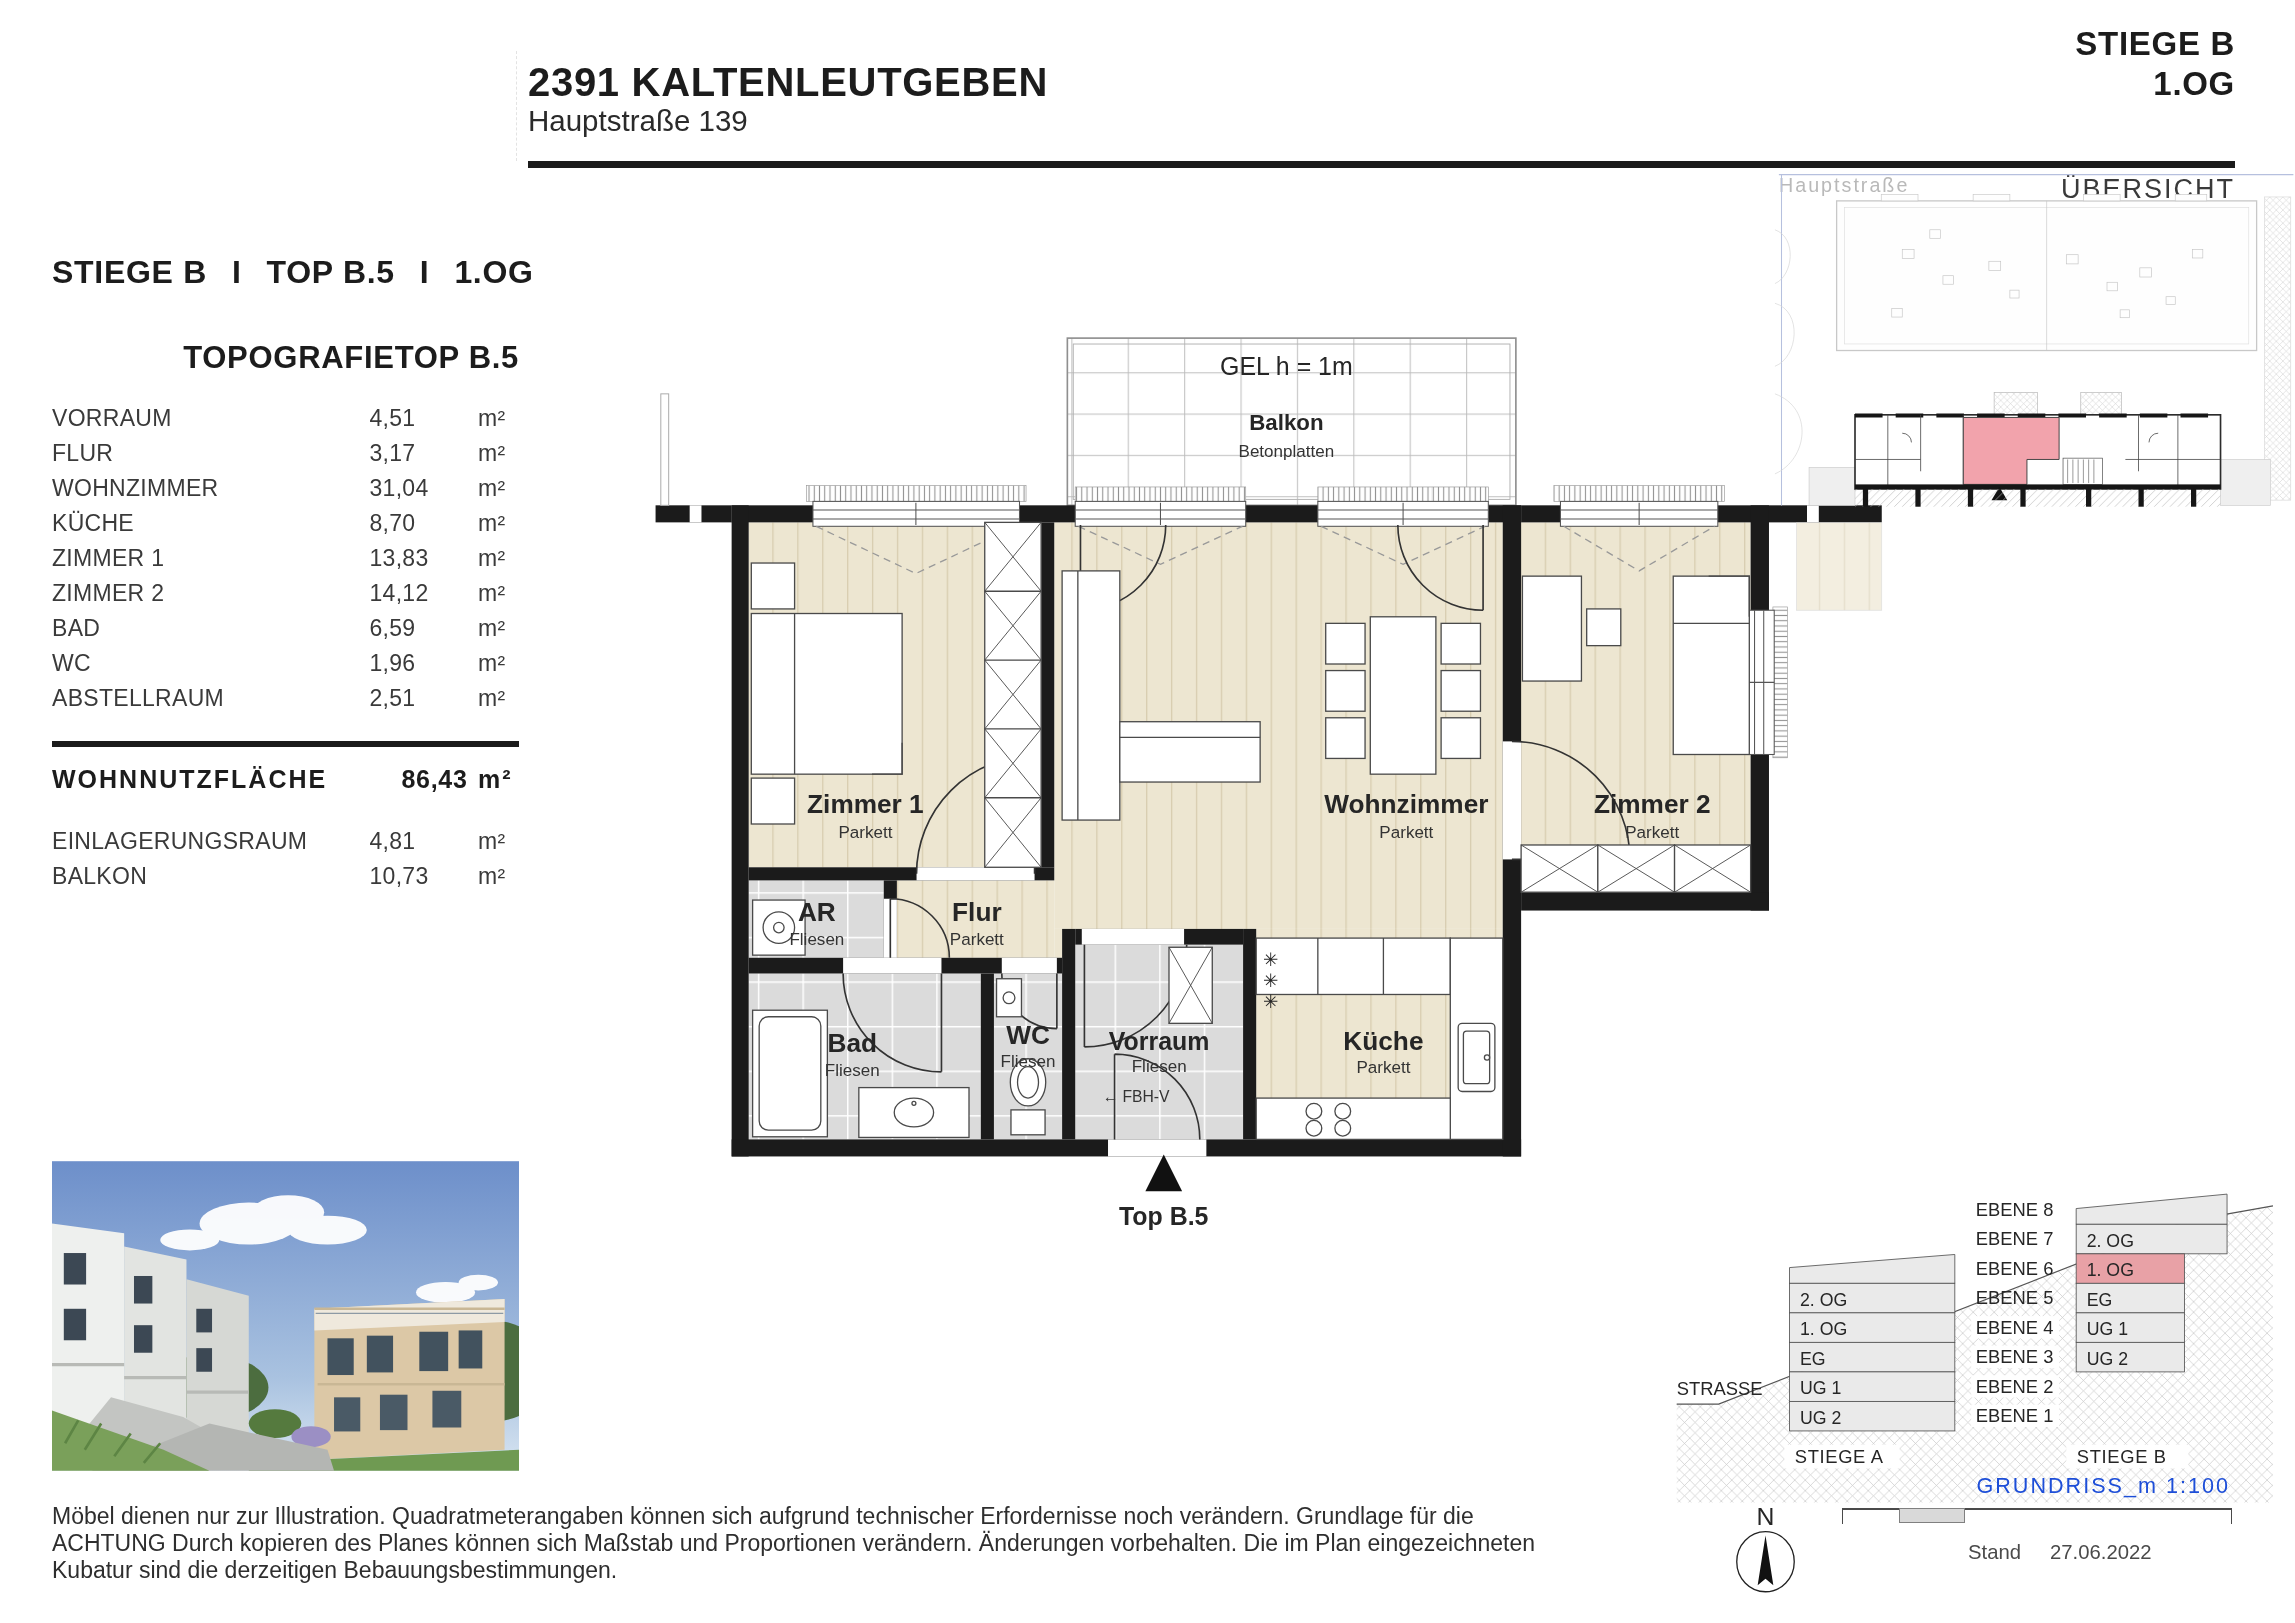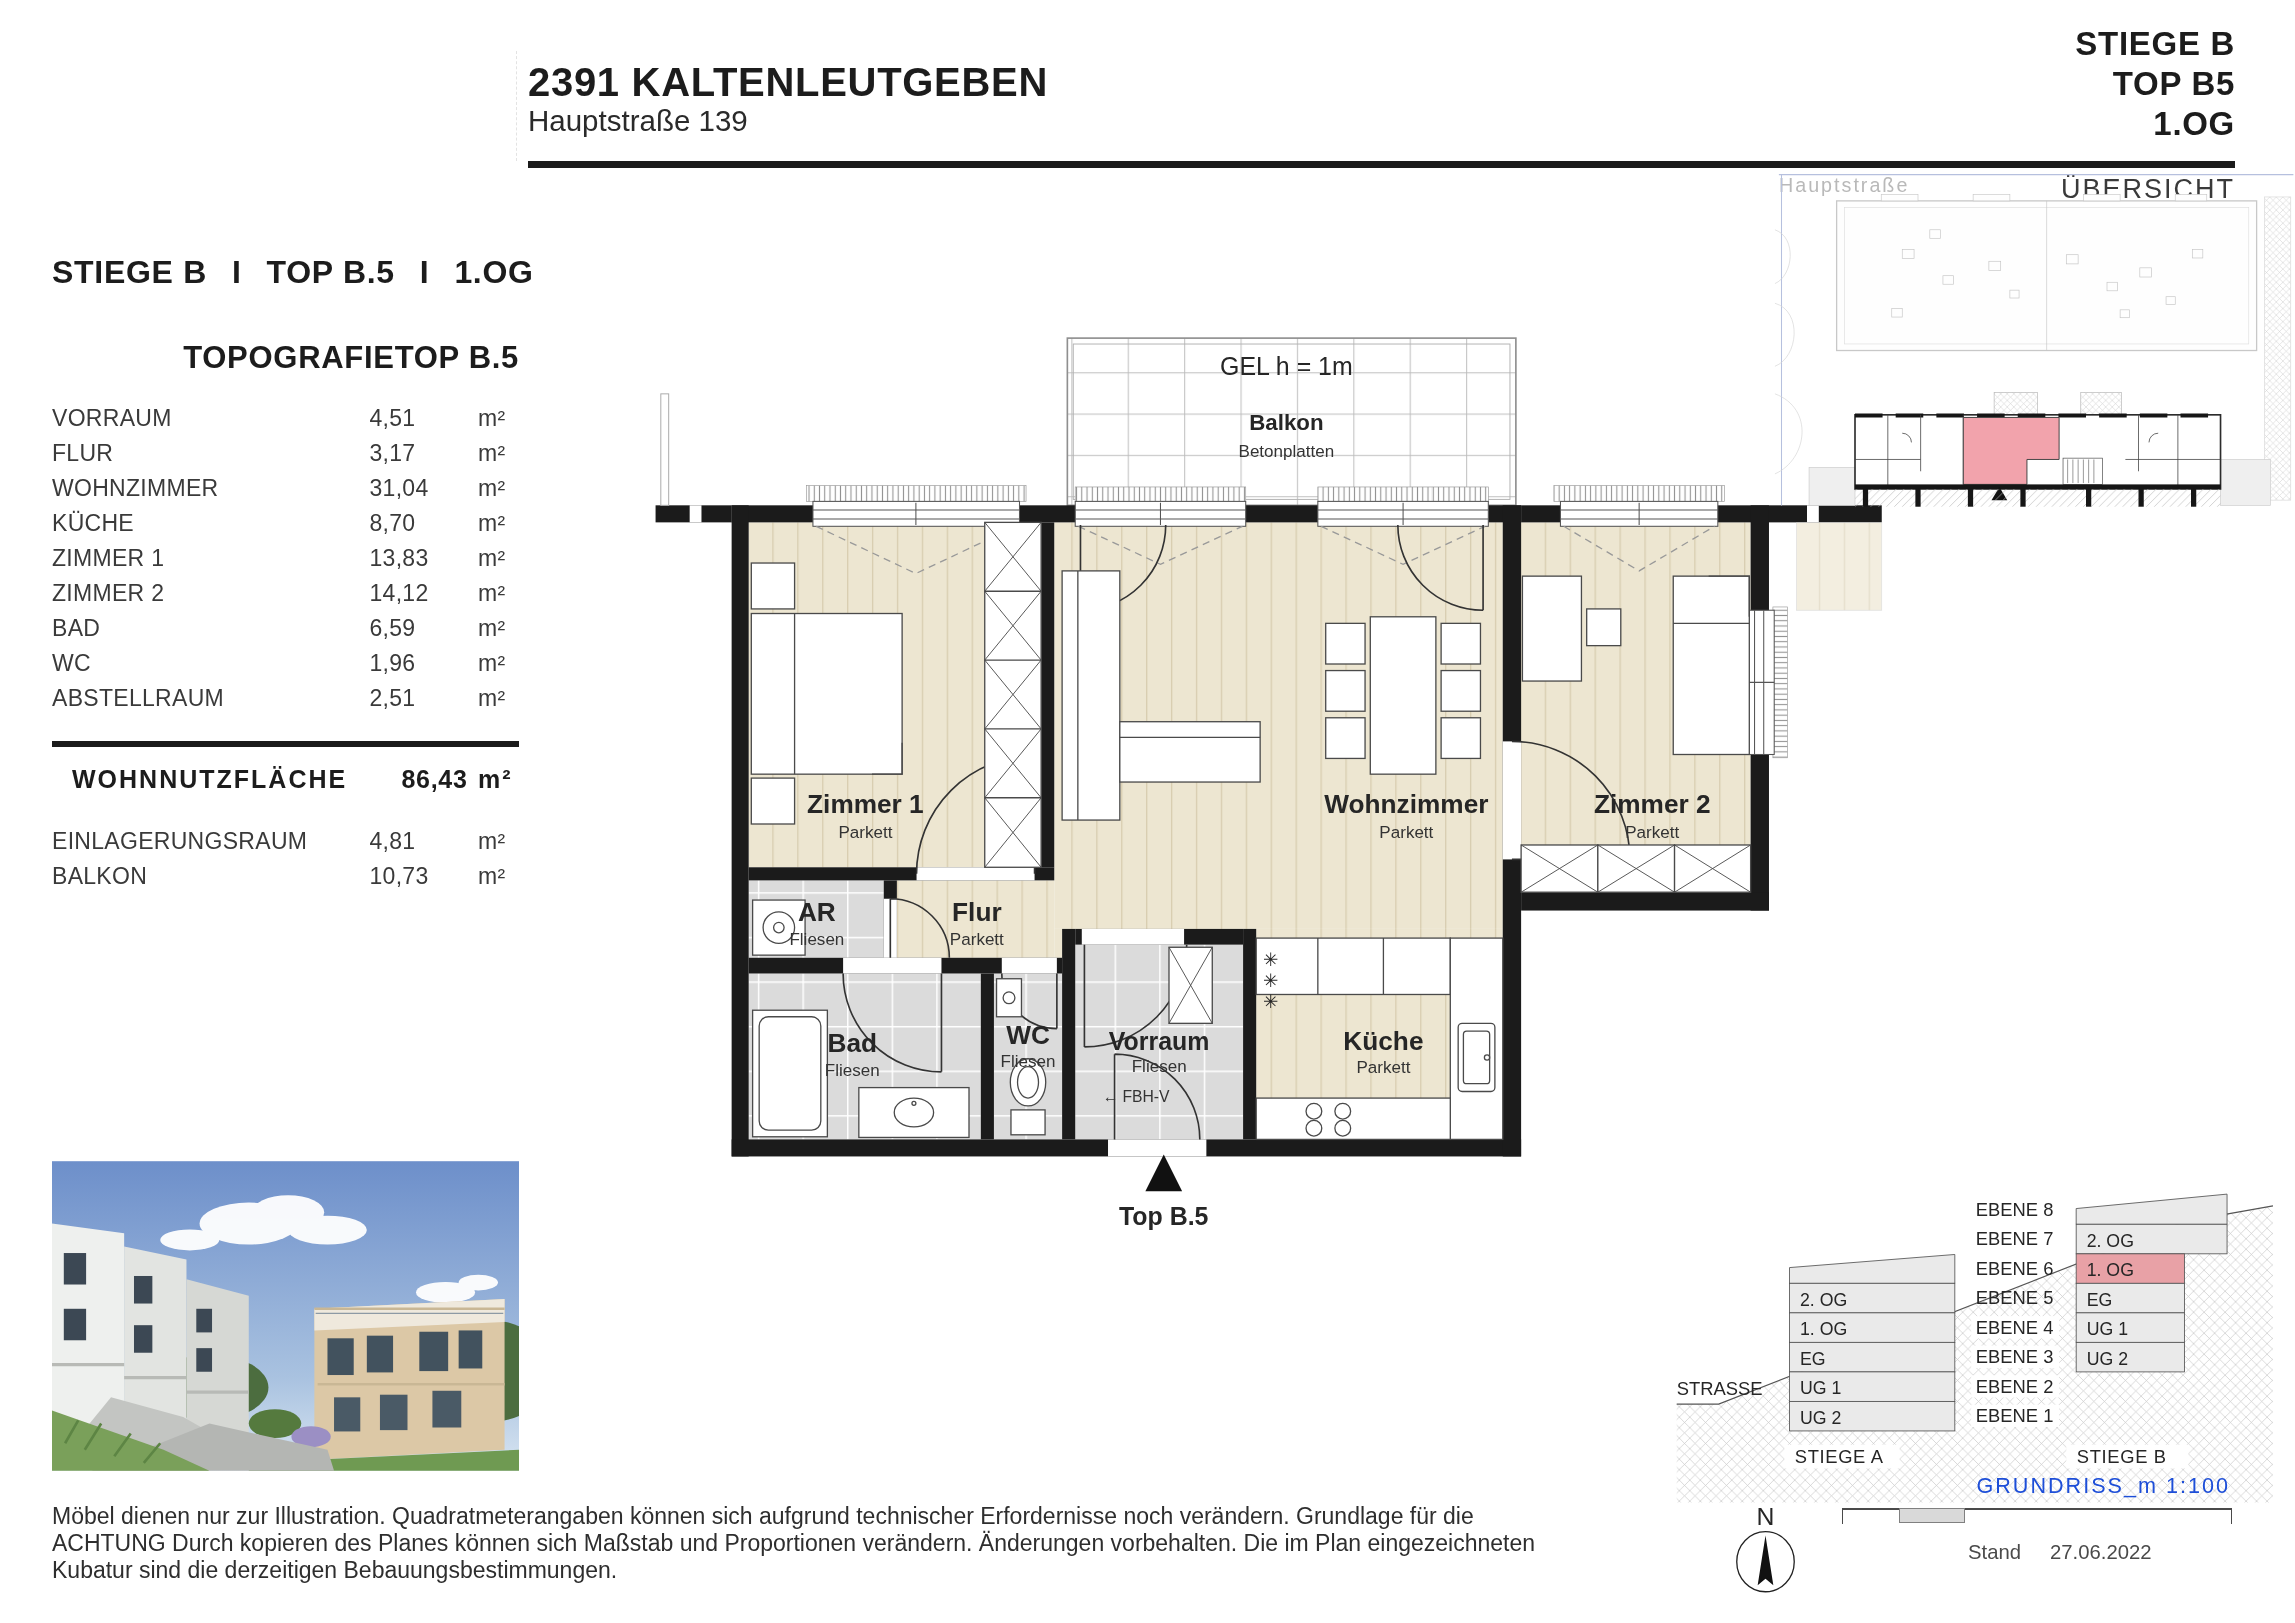--- a/index.html
+++ b/index.html
@@ -18,21 +18,21 @@
   #plan-head{left:52px;top:254px;font-size:32px;font-weight:700;letter-spacing:0.7px;display:flex;gap:25px;}
   #plan-head .sep{font-weight:700;}
   
   #topo{left:52px;top:340px;width:467px;}
   #topo .hd{display:flex;justify-content:flex-end;font-size:31px;font-weight:700;letter-spacing:0.7px;margin-bottom:29px;}
   .trow{display:flex;align-items:baseline;height:35px;font-size:23px;color:#3a3a3a;letter-spacing:0.3px;}
   .trow .tl{flex:1;}
   .trow .tv{width:98px;text-align:left;}
   .trow .tu{width:41px;text-align:left;padding-left:10.5px;}
   #topo-rule{height:5.9px;background:#1b1b1b;margin:21px 0 0 0;}
-  #topo-total{display:flex;align-items:baseline;margin-top:18.4px;font-size:25px;font-weight:700;letter-spacing:2px;margin-left:20px;}
+  #topo-total{display:flex;align-items:baseline;margin-top:18.4px;font-size:25px;font-weight:700;letter-spacing:2px;}
   #topo-total .tv{letter-spacing:0.7px;}
   #topo-extras{margin-top:34px;}
   
   #disclaimer{left:52px;top:1503px;width:1653px;font-size:23px;line-height:27px;color:#2e2e2e;}
   #grundriss{left:1836px;top:1473px;width:394px;text-align:right;font-size:21.6px;color:#1d4ed8;letter-spacing:2px;}
   #scalebar{left:1842px;top:1508px;width:388px;height:14.4px;border-top:2px solid #4a4a4a;border-left:1.3px solid #4a4a4a;border-right:1.3px solid #4a4a4a;}
   #scalebar .seg{position:absolute;left:56px;top:-2px;width:64px;height:13px;background:#d9d9d9;border:0.7px solid #808080;}
   #stand{left:1968px;top:1541px;width:262px;display:flex;gap:29px;font-size:20.3px;color:#4a4a4a;}
   
   svg text{font-family:"Liberation Sans",sans-serif;fill:#262626;}
@@ -42,21 +42,20 @@
 </style>
 </head>
 <body>
 
 <div class="abs" id="dash-sep"></div>
 <div class="abs" id="proj-title">2391 KALTENLEUTGEBEN</div>
 <div class="abs" id="proj-addr">Hauptstraße 139</div>
 <div class="abs" id="head-rule"></div>
 <div class="abs" id="hdr-right">
   <div>STIEGE B</div>
-  <div>TOP B5</div>
   <div>1.OG</div>
 </div>
 <div class="abs" id="ov-street">Hauptstraße</div>
 <div class="abs" id="ov-label">ÜBERSICHT</div>
 
 <div class="abs" id="plan-head">
   <span>STIEGE B</span>
   <span class="sep">I</span>
   <span>TOP B.5</span>
   <span class="sep">I</span>

